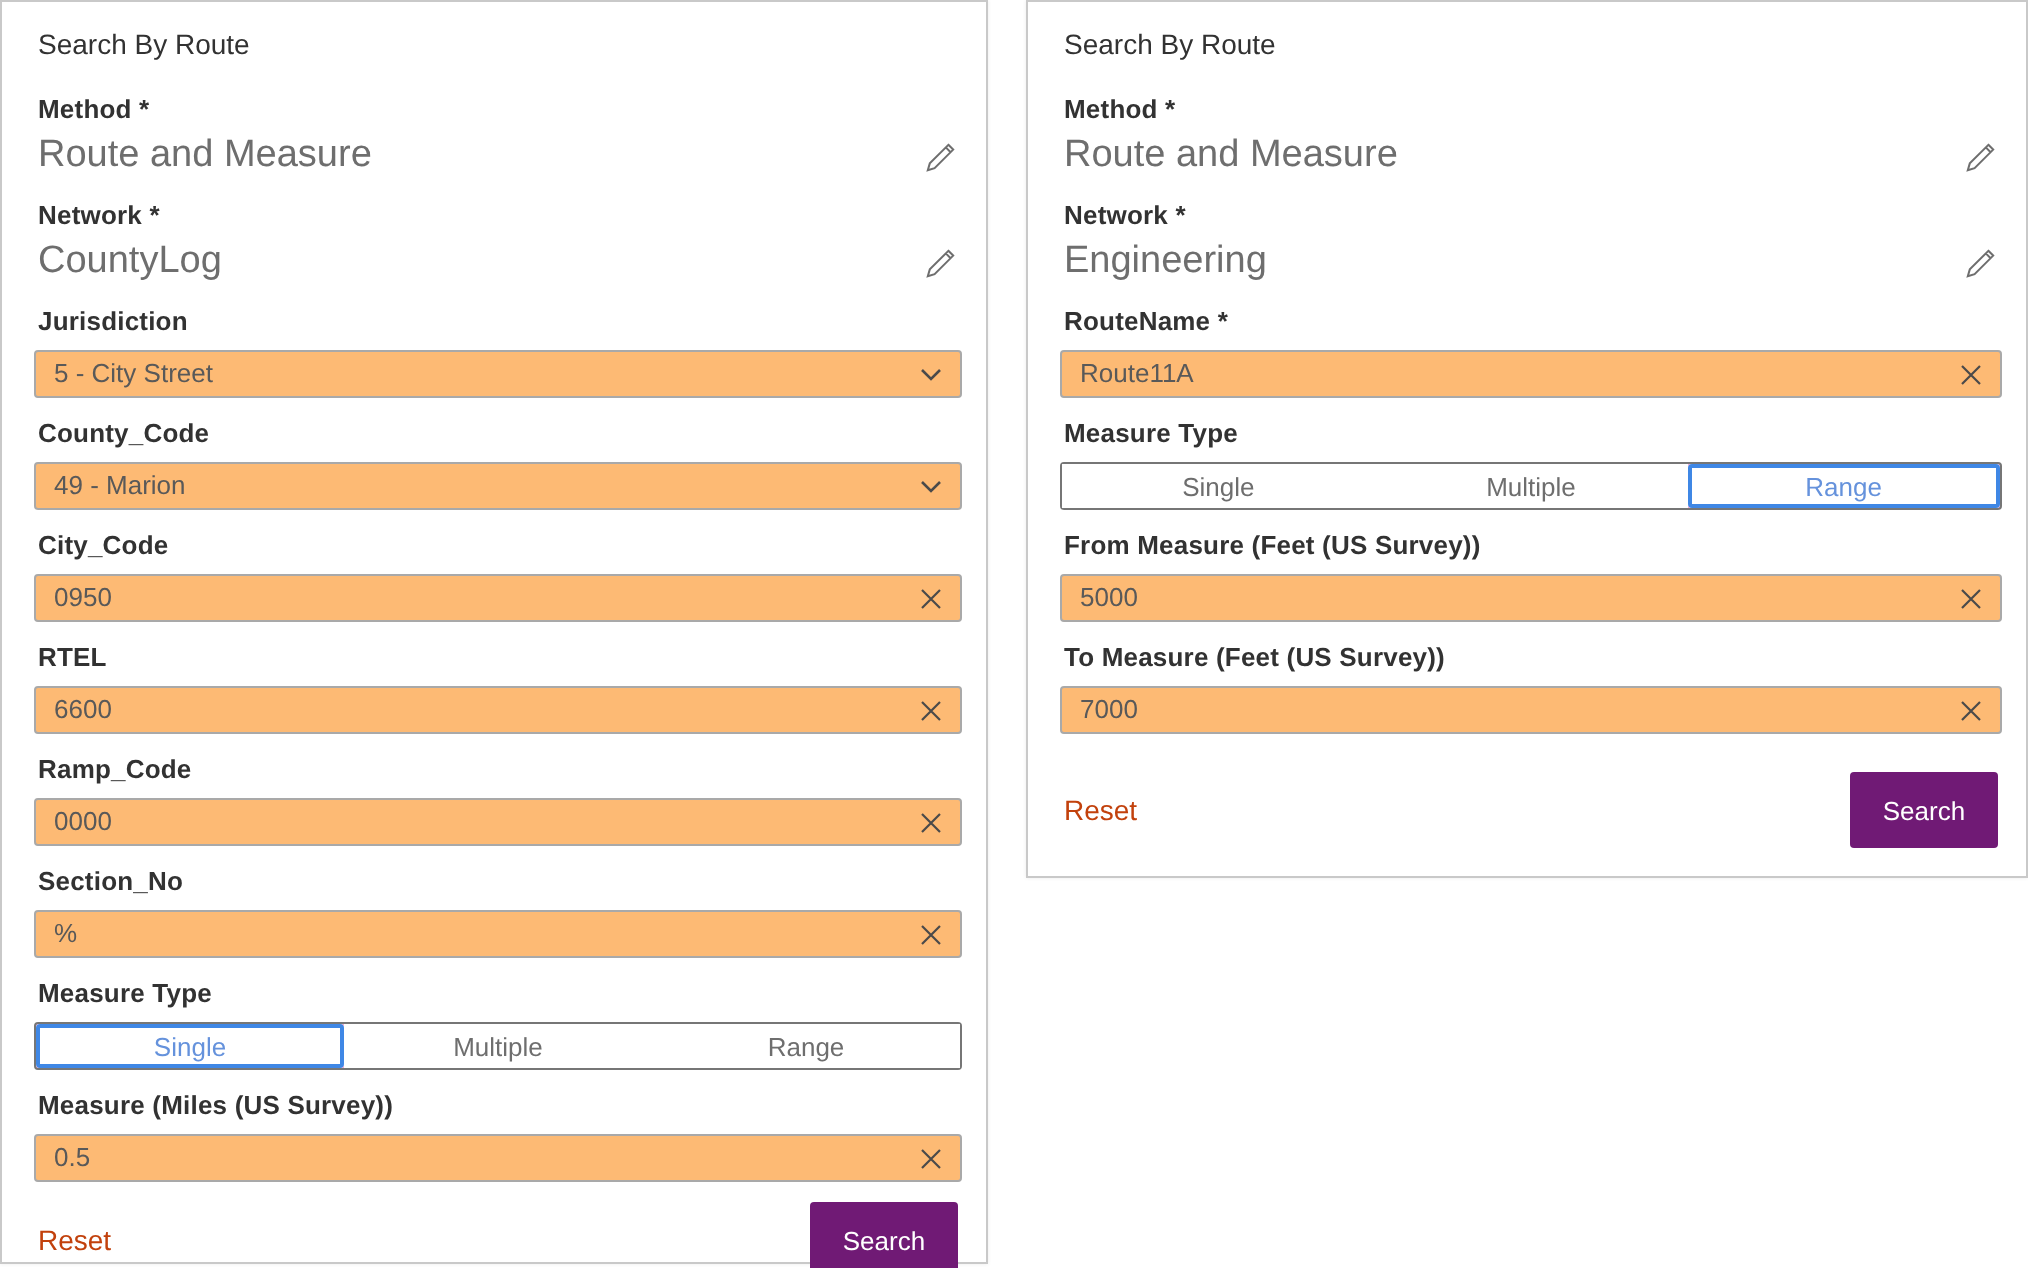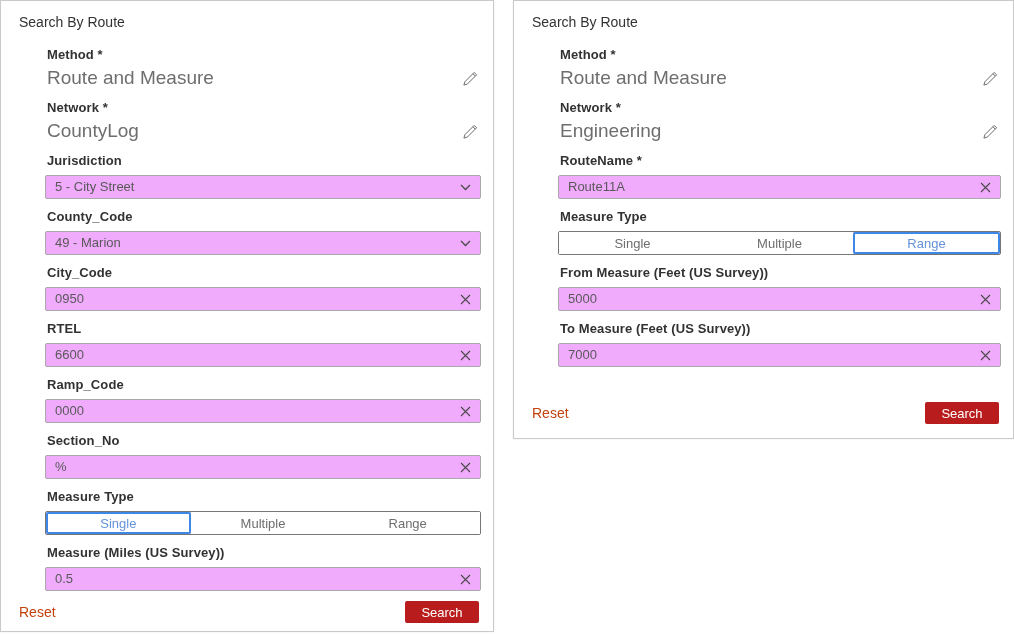--- a/index.html
+++ b/index.html
@@ -26,21 +26,21 @@
   .card-left  { width: 494px; height: 632px; }
   .card-right { width: 501px; height: 439px; }
 
   .panel-title {
     font-size: 14px;
     font-weight: 400;
     color: #323232;
     margin: 0 2px 17px 2px;
     line-height: 15px;
   }
-  .field { margin-bottom: 10px; margin-left: 28px; }
+  .field { margin-bottom: 10px; }
   .field-readonly { margin-bottom: 13px; }
   .field-label {
     font-size: 13px;
     font-weight: 700;
     color: #323232;
     line-height: 15px;
     margin: 0 2px 7px 2px;
     letter-spacing: .1px;
   }
   .readonly-row {
@@ -59,21 +59,21 @@
     display: inline-flex;
     align-items: center;
     justify-content: center;
     cursor: pointer;
     flex: 0 0 auto;
   }
   .box {
     height: 24px;
     border: 1px solid #a9a9a9;
     border-radius: 2px;
-    background: #f0abfc;
+    background: #fdba74;
     display: flex;
     align-items: center;
     padding: 0 9px;
     width: 100%;
   }
   .box-value, .box input {
     flex: 1 1 auto;
     font-family: "Liberation Sans", sans-serif;
     font-size: 13px;
     color: #595959;
@@ -117,27 +117,27 @@
     align-items: center;
     padding: 0 2px 2px 2px;
   }
   .reset-link {
     font-size: 14px;
     color: #c2410c;
     cursor: pointer;
     text-decoration: none;
   }
   .search-btn {
-    background: #b91c1c;
+    background: #701a75;
     color: #ffffff;
     font-family: "Liberation Sans", sans-serif;
     font-size: 13px;
     border: none;
     border-radius: 2px;
-    height: 22px;
+    height: 38px;
     min-width: 74px;
     padding: 0 16px;
     cursor: pointer;
   }
   svg { display: block; }
 </style>
 </head>
 <body>
 
 <svg width="0" height="0" style="position:absolute">

